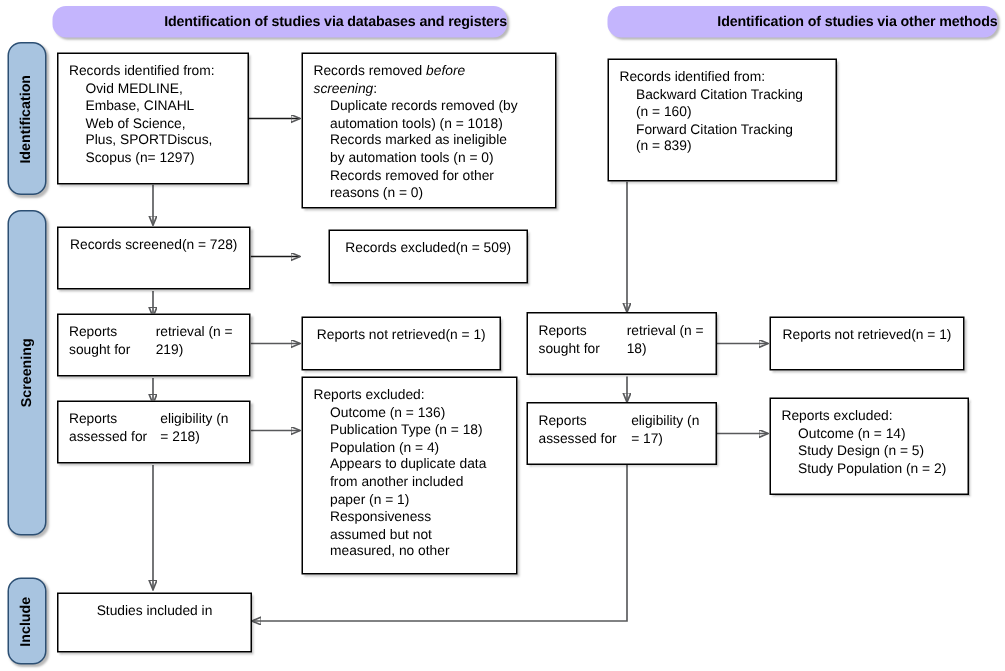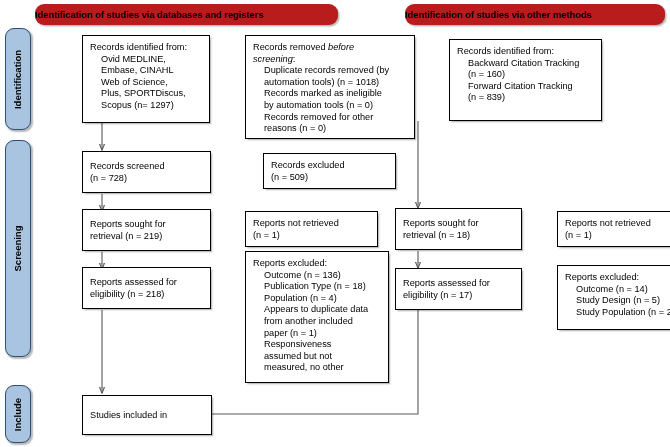--- a/index.html
+++ b/index.html
@@ -12,26 +12,26 @@
     width: 670px;
     height: 447px;
     background: #ffffff;
     font-family: "Liberation Sans", sans-serif;
     overflow: hidden;
   }
 
   
   .banner {
     position: absolute;
-    background: #b91c1c;
+    background: #c4b5fd;
     border-radius: 9px;
     box-shadow: 1.5px 1.5px 1.5px rgba(0,0,0,0.28);
     display: flex;
     align-items: center;
-    justify-content: flex-start;
+    justify-content: flex-end;
     color: #000000;
     font-weight: bold;
     font-size: 9.5px;
     letter-spacing: -0.1px;
     text-align: center;
   }
 
   
   .side-tab {
     position: absolute;
@@ -56,25 +56,24 @@
     position: absolute;
     background: #ffffff;
     border: 1.1px solid #000000;
     box-sizing: border-box;
     box-shadow: 1.5px 1.5px 1.5px rgba(0,0,0,0.25);
     padding: 6px 7px 4px 7px;
     font-size: 9.2px;
     line-height: 11.6px;
     color: #000000;
     overflow: hidden;
-    margin-left: 44px;
   }
   .box.vcenter {
     display: flex;
-    flex-direction: column;
+    flex-direction: row;
     justify-content: center;
   }
   .box .ln { white-space: pre-wrap; }
   .box .ind { padding-left: 11px; }
   .box .ital { font-style: italic; }
 
   
   #wires {
     position: absolute;
     left: 0; top: 0;

